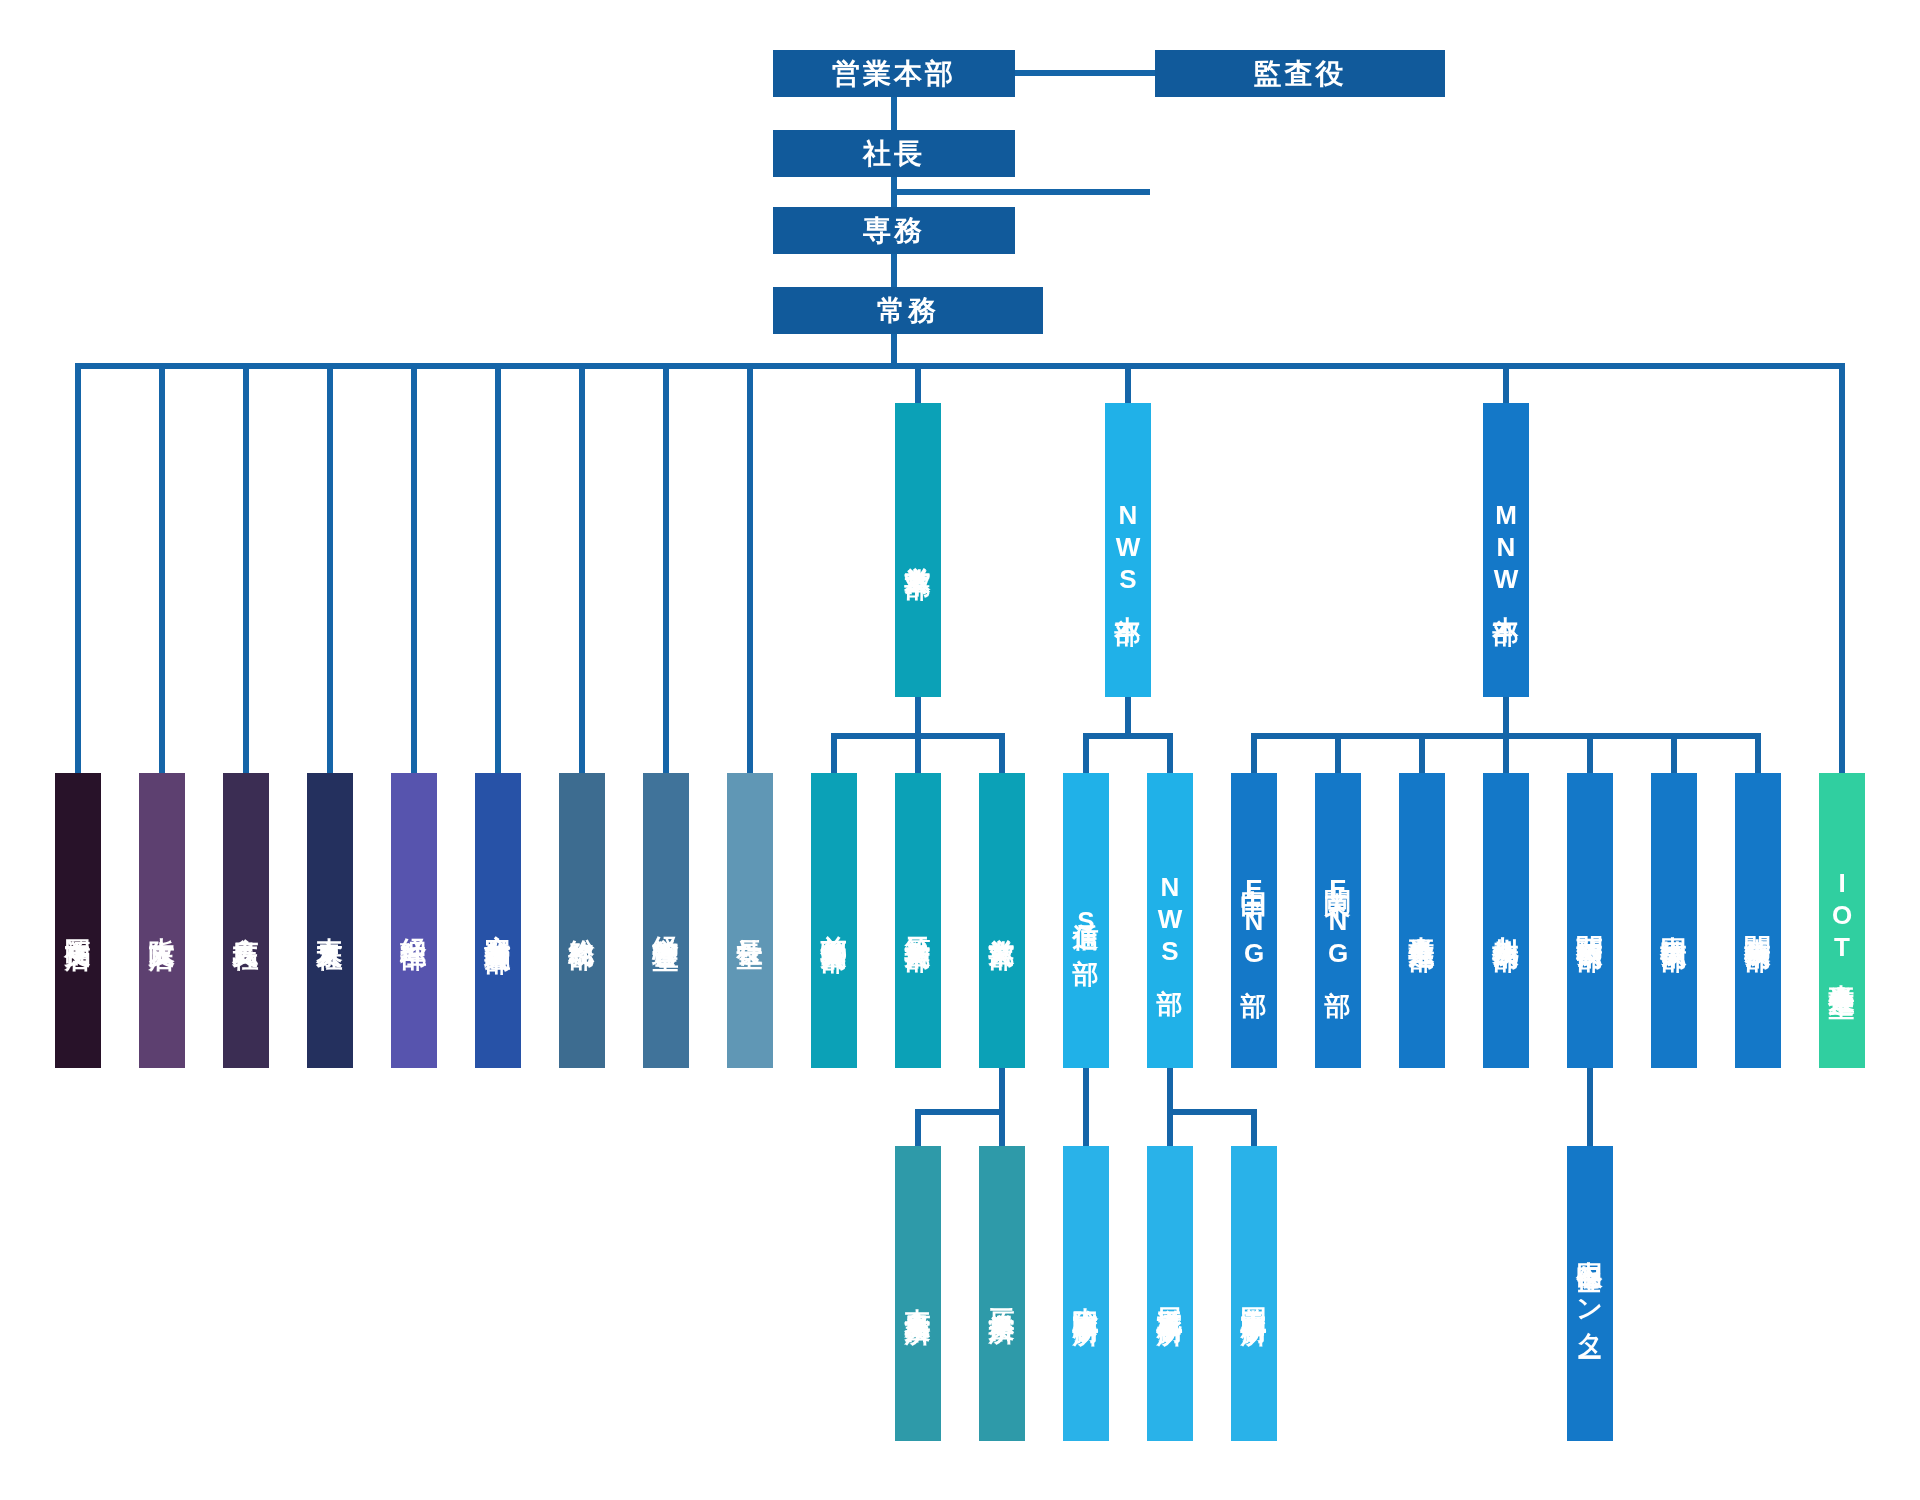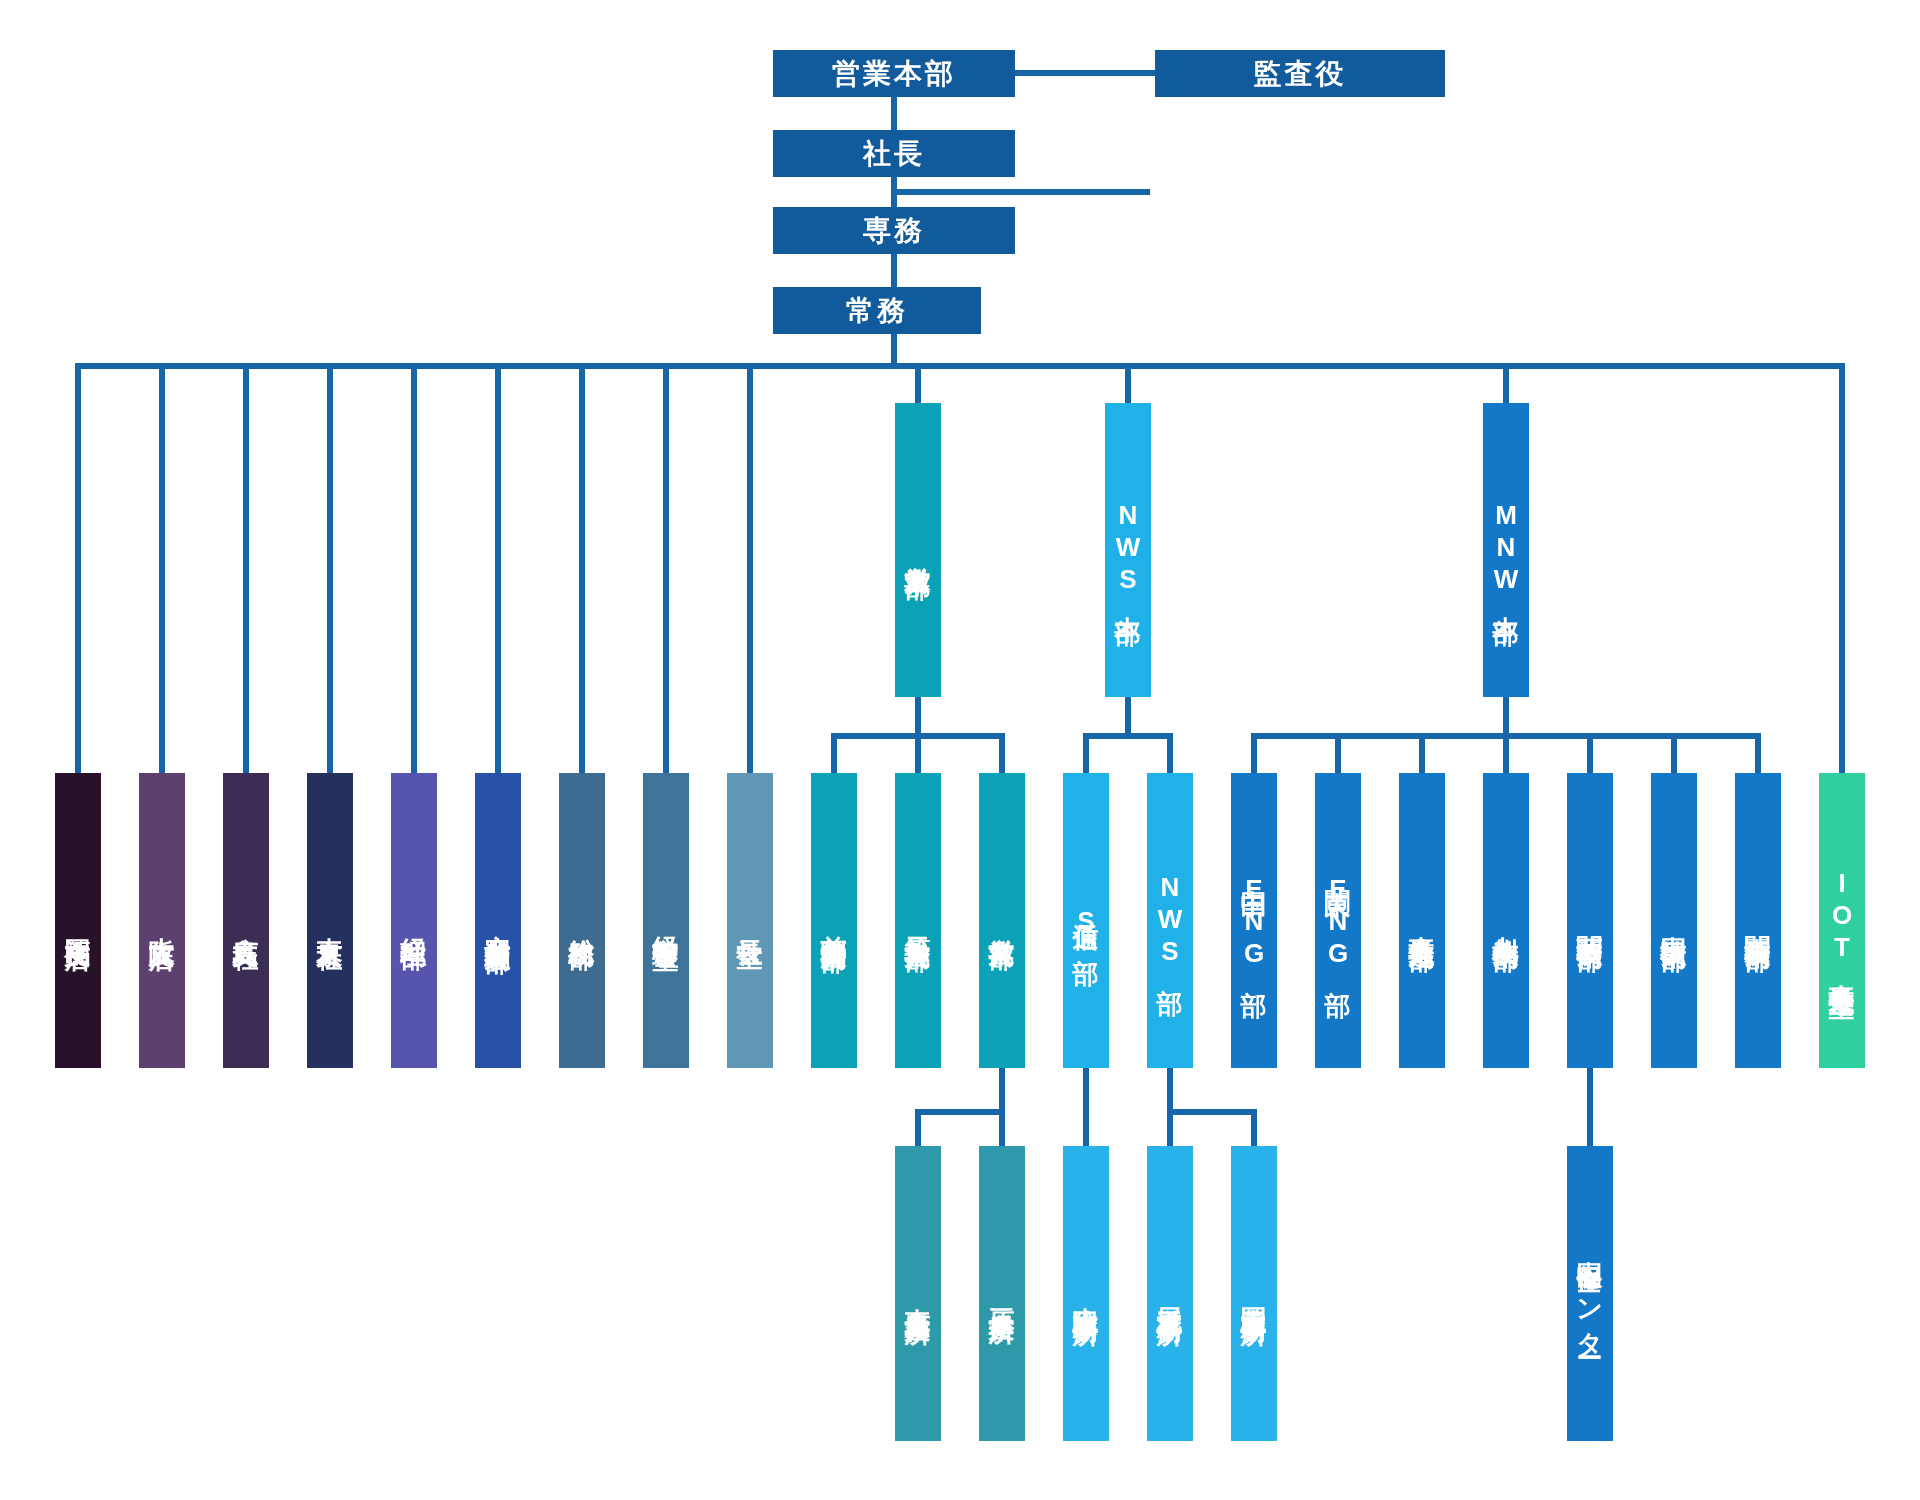--- a/index.html
+++ b/index.html
@@ -79,21 +79,21 @@
   <div class="line" style="left: 999px; top: 1109px; width: 6px; height: 40px; background-color: rgb(21, 101, 168);"></div>
   <div class="line" style="left: 1167px; top: 1109px; width: 6px; height: 40px; background-color: rgb(21, 101, 168);"></div>
   <div class="line" style="left: 1251px; top: 1109px; width: 6px; height: 40px; background-color: rgb(21, 101, 168);"></div>
   <div class="line" style="left: 1083px; top: 1068px; width: 6px; height: 78px; background-color: rgb(21, 101, 168);"></div>
   <div class="line" style="left: 1587px; top: 1068px; width: 6px; height: 78px; background-color: rgb(21, 101, 168);"></div>
 
   <div class="node h" style="left: 773px; top: 50px; width: 242px; height: 47px; background-color: rgb(17, 90, 155);">営業本部</div>
   <div class="node h" style="left: 1155px; top: 50px; width: 290px; height: 47px; background-color: rgb(17, 90, 155);">監査役</div>
   <div class="node h" style="left: 773px; top: 130px; width: 242px; height: 47px; background-color: rgb(17, 90, 155);">社長</div>
   <div class="node h" style="left: 773px; top: 207px; width: 242px; height: 47px; background-color: rgb(17, 90, 155);">専務</div>
-  <div class="node h" style="left: 773px; top: 287px; width: 208px; height: 47px; background-color: rgb(17, 90, 155);">常務</div>
+  <div class="node h" style="left: 773px; top: 287px; width: 270px; height: 47px; background-color: rgb(17, 90, 155);">常務</div>
 
   <div class="node v" style="left: 895px; top: 403px; width: 46px; height: 294px; background-color: rgb(11, 161, 183);">営業本部</div>
   <div class="node v" style="left: 1105px; top: 403px; width: 46px; height: 294px; background-color: rgb(32, 177, 232);">NWS本部</div>
   <div class="node v" style="left: 1483px; top: 403px; width: 46px; height: 294px; background-color: rgb(20, 120, 200);">MNW本部</div>
 
   <div class="node v" style="left: 55px; top: 773px; width: 46px; height: 295px; background-color: rgb(40, 18, 41);">福岡支店</div>
   <div class="node v" style="left: 139px; top: 773px; width: 46px; height: 295px; background-color: rgb(93, 64, 112);">大阪支店</div>
   <div class="node v" style="left: 223px; top: 773px; width: 46px; height: 295px; background-color: rgb(59, 45, 83);">広島支社</div>
   <div class="node v" style="left: 307px; top: 773px; width: 46px; height: 295px; background-color: rgb(36, 48, 94);">東京支社</div>
   <div class="node v" style="left: 391px; top: 773px; width: 46px; height: 295px; background-color: rgb(87, 84, 174);">経理部</div>

